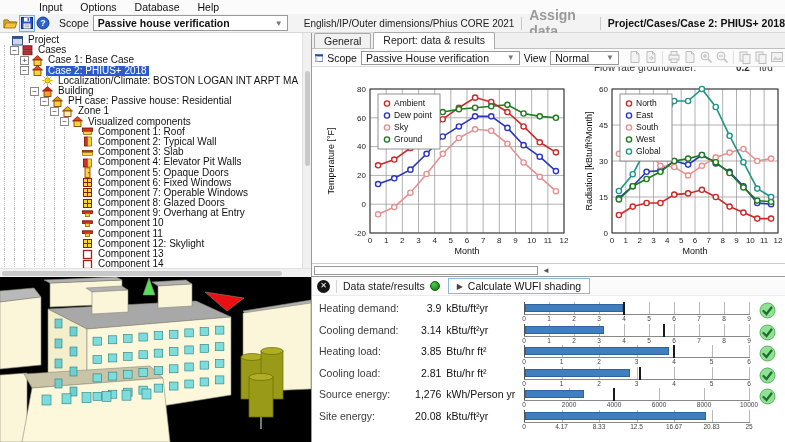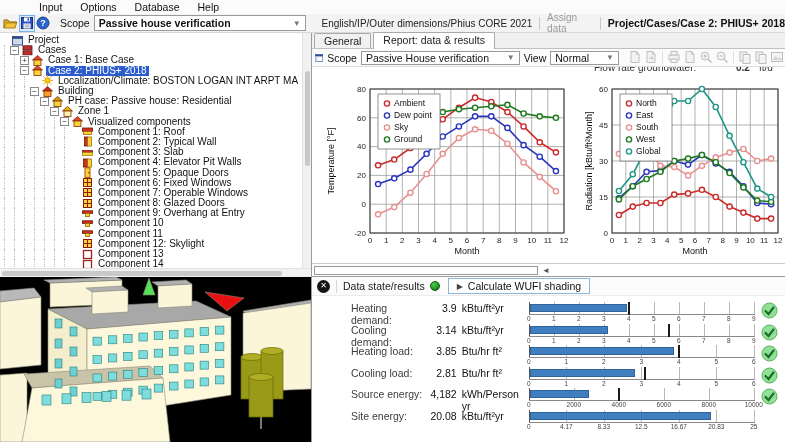--- a/index.html
+++ b/index.html
@@ -11,21 +11,21 @@
   
   .toolbar{height:19px;display:flex;align-items:center;background:#f3f3f3;border-bottom:1px solid #d8d8d8;padding-left:3px;}
   .tbi{width:17px;height:17px;display:flex;align-items:center;justify-content:center;margin-right:1px;}
   .tbi.sel{border:1px solid #7ab0e8;background:#dceafc;}
   .tb-lab{margin:0 4px 0 8px;font-size:10.5px;}
   .dd{height:16px;border:1px solid #999;background:#fff;display:flex;align-items:center;justify-content:space-between;padding:0 4px;font-size:10.5px;}
   .dd .caret{color:#777;font-size:8px;margin-left:4px;}
   .scope-dd{width:240px;font-weight:bold;}
   .units-text{margin-left:16px;font-size:10px;color:#222;white-space:nowrap;}
   .tb-sep{width:1px;height:13px;background:#c8c8c8;margin:0 7px;}
-  .assign{color:#9a9a9a;font-size:10px;}
+  .assign{color:#9a9a9a;font-size:14px;font-weight:bold;}
   .crumb{font-weight:bold;font-size:10.5px;white-space:nowrap;}
   
   .main{display:flex;height:409px;}
   .left{width:312px;border-right:1px solid #9a9a9a;display:flex;flex-direction:column;flex:none;}
   .tree-wrap{height:235px;position:relative;overflow:hidden;background:#fff;}
   .tree{position:absolute;left:0;top:2px;right:9px;bottom:0;overflow:hidden;}
   .tree-row{display:flex;align-items:center;height:10.2px;line-height:10px;font-size:10px;white-space:nowrap;cursor:default;}
   .guide{width:10px;align-self:stretch;position:relative;flex:none;}
   .guide::before{content:'';position:absolute;left:4px;top:0;bottom:0;border-left:1px dotted #c0c0c0;}
   .exp{width:9px;height:9px;border:1px solid #888;background:#fff;font-size:8px;line-height:7px;text-align:center;color:#333;flex:none;margin-right:1px;}
@@ -65,21 +65,21 @@
   .harrow{font-size:8px;color:#555;margin-left:4px;}
   
   .results{flex:1;background:#fff;}
   .res-head{height:19px;display:flex;align-items:center;padding-left:5px;background:#fbfbfb;border-bottom:1px solid #ececec;}
   .blk-circle{width:13px;height:13px;border-radius:50%;background:#151515;color:#fff;font-size:8px;line-height:12px;text-align:center;flex:none;}
   .rh-sep{width:1px;height:13px;background:#d5d5d5;margin:0 6px;}
   .rh-title{font-size:10.5px;color:#222;}
   .grn-dot{width:10px;height:10px;border-radius:50%;background:radial-gradient(circle at 35% 30%,#4ad04a,#0d6e0d);border:1px solid #0a5a0a;margin:0 8px 0 5px;flex:none;}
   .calc-btn{border:1px solid #8ab8e0;background:#fff;font-size:10.5px;height:16px;display:flex;align-items:center;padding:0 8px;gap:5px;cursor:default;}
   .calc-btn .arr{font-size:8px;color:#444;}
-  .res-rows{padding-top:5px;margin-left:32px;}
+  .res-rows{padding-top:5px;}
   .res-row{display:flex;height:21.5px;font-size:10.5px;align-items:flex-start;}
   .res-label{width:93px;padding-left:7px;color:#3c3c3c;padding-top:1px;}
   .res-value{width:40px;text-align:right;font-weight:normal;padding-top:1px;}
   .res-unit{width:85px;padding-left:5px;padding-top:1px;}
   .res-barwrap{width:226px;position:relative;height:20px;margin-top:1px;flex:none;}
   .tkline{position:absolute;top:0;height:12px;width:1px;background:#b8b8b8;}
   .tkline.first{background:#555;}
   .axisline{position:absolute;top:12px;left:0;right:0;height:1px;background:#888;}
   .res-bar{position:absolute;top:2px;height:8px;background:#3f7fbf;border:1px solid #2f639a;}
   .mk{position:absolute;top:0;height:13px;width:2px;background:#1a1a1a;}
@@ -992,21 +992,21 @@
               </div>
               <div class="res-check">
                 <svg width="17" height="17" viewBox="0 0 17 17">
                   <circle cx="8.5" cy="8.5" r="7.5" fill="#90e096" stroke="#57b25e"></circle>
                   <path d="M4.5 9 l3 3 l5 -6.5" stroke="#1c6e2a" stroke-width="2.2" fill="none" stroke-linecap="round"></path>
                 </svg>
               </div>
             </div>
             <div class="res-row">
               <div class="res-label">Source energy:</div>
-              <div class="res-value">4,182</div>
+              <div class="res-value">1,276</div>
               <div class="res-unit">kWh/Person yr</div>
               <div class="res-barwrap">
                 <div class="tkline first" style="left: 0px;"></div>
                 <span class="tkl" style="left: 0px;">0</span>
                 <div class="tkline" style="left: 45px;"></div>
                 <span class="tkl" style="left: 45px;">2000</span>
                 <div class="tkline" style="left: 90px;"></div>
                 <span class="tkl" style="left: 90px;">4000</span>
                 <div class="tkline" style="left: 135px;"></div>
                 <span class="tkl" style="left: 135px;">6000</span>

